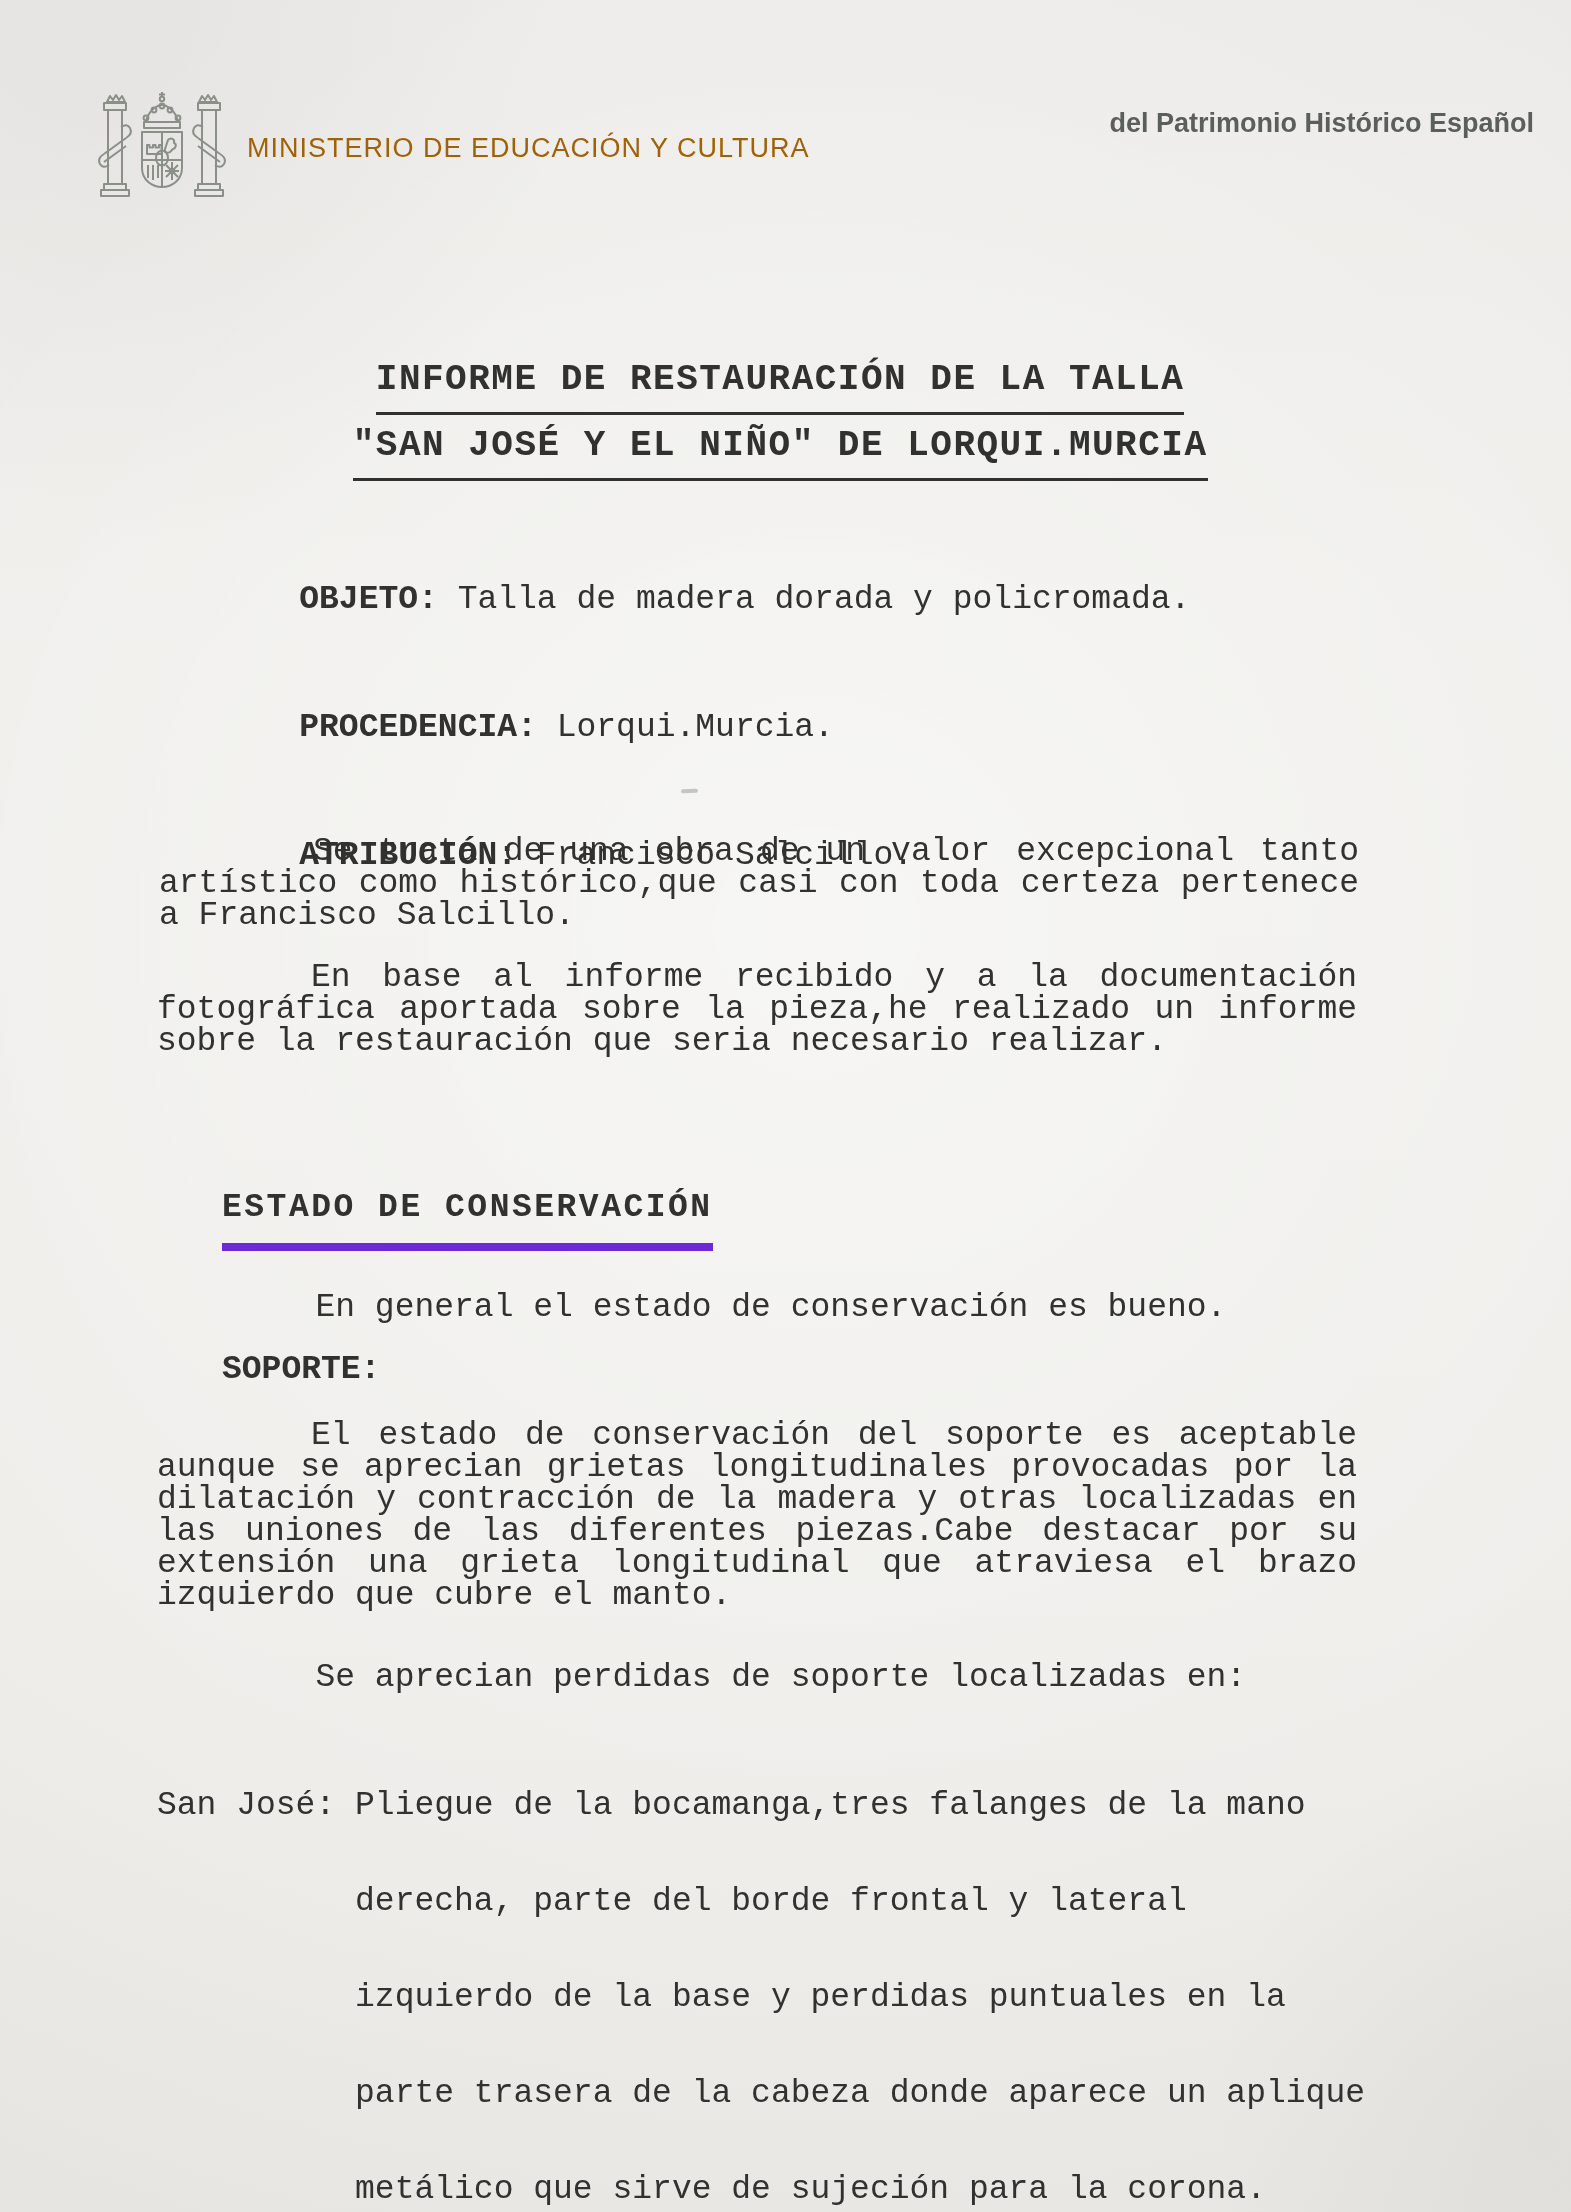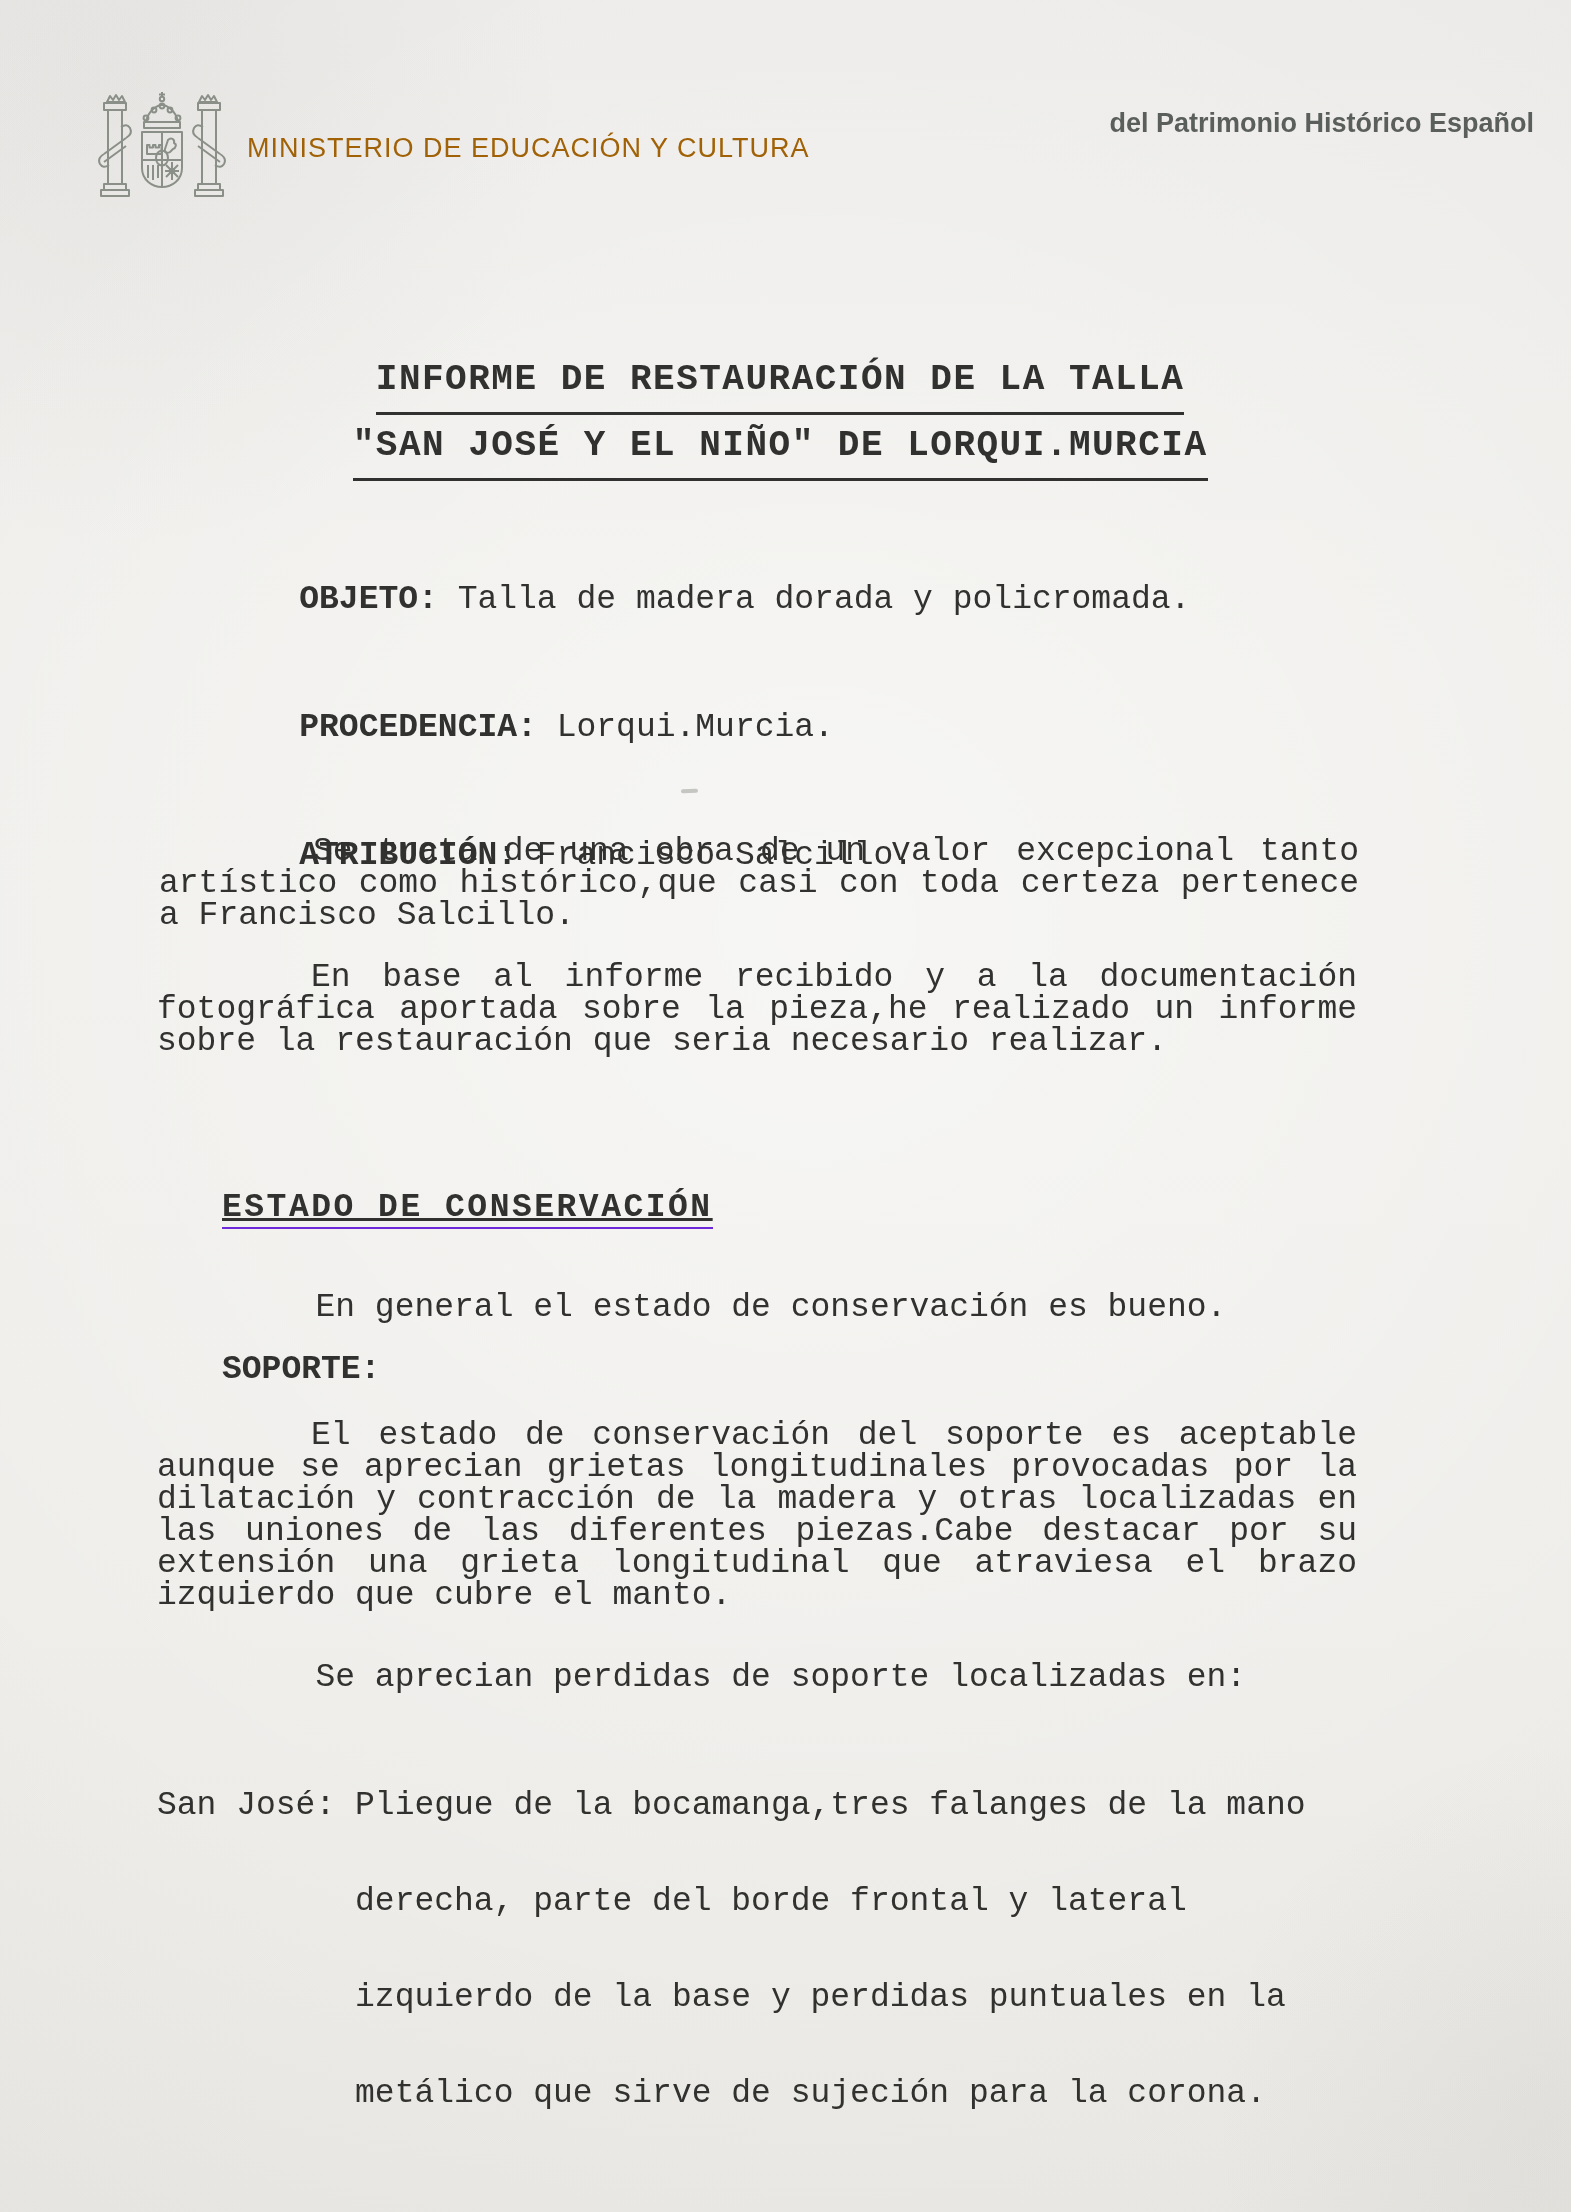--- a/index.html
+++ b/index.html
@@ -39,21 +39,21 @@
   .fields { left:220px; top:552px; }
   .fields .row { white-space:pre; margin-bottom:32px; }
   .jpar { width:1200px; }
   .jpar .ln { text-align:justify; text-align-last:justify; }
   .jpar .ln.first { text-indent:154px; }
   .jpar .ln.last { text-align-last:left; }
   .heading {
     left:222px; top:1192px;
     font-weight:bold; letter-spacing:2.5px;
   }
-  .heading .ul { display:inline-block; border-bottom:2px solid #6d28d9; padding-bottom:3px;text-decoration:underline; }
+  .heading .ul { display:inline-block; border-bottom:8px solid #6d28d9; padding-bottom:19px; }
   .artifact {
     left:681px; top:789px; width:17px; height:4px;
     background:rgba(118,118,114,0.38); border-radius:2px; transform:rotate(-2deg);
   }
   .texture {
     left:0; top:0; right:0; bottom:0; pointer-events:none;
     background:
       radial-gradient(40% 30% at 8% 4%, rgba(90,90,84,0.05), rgba(0,0,0,0) 70%),
       radial-gradient(30% 25% at 98% 96%, rgba(90,90,84,0.05), rgba(0,0,0,0) 70%);
   }
@@ -170,17 +170,18 @@
   <div class="ln">extensión una grieta  longitudinal que atraviesa el brazo</div>
   <div class="ln last">izquierdo que cubre el manto.</div>
 </div>
 
 <div class="abs tw pre" style="left:157px; top:1662px">        Se aprecian perdidas de soporte localizadas en:</div>
 
 <div class="abs tw pre" style="left:157px; top:1726px">
   <div>San José: Pliegue de la bocamanga,tres falanges de la mano</div>
   <div>          derecha, parte del borde frontal y lateral</div>
   <div>          izquierdo de la base y perdidas puntuales en la</div>
+  <div>          parte trasera de la cabeza donde aparece un aplique</div>
   <div>          metálico que sirve de sujeción para la corona.</div>
   
   
   
 </div>
 
 </body></html>

